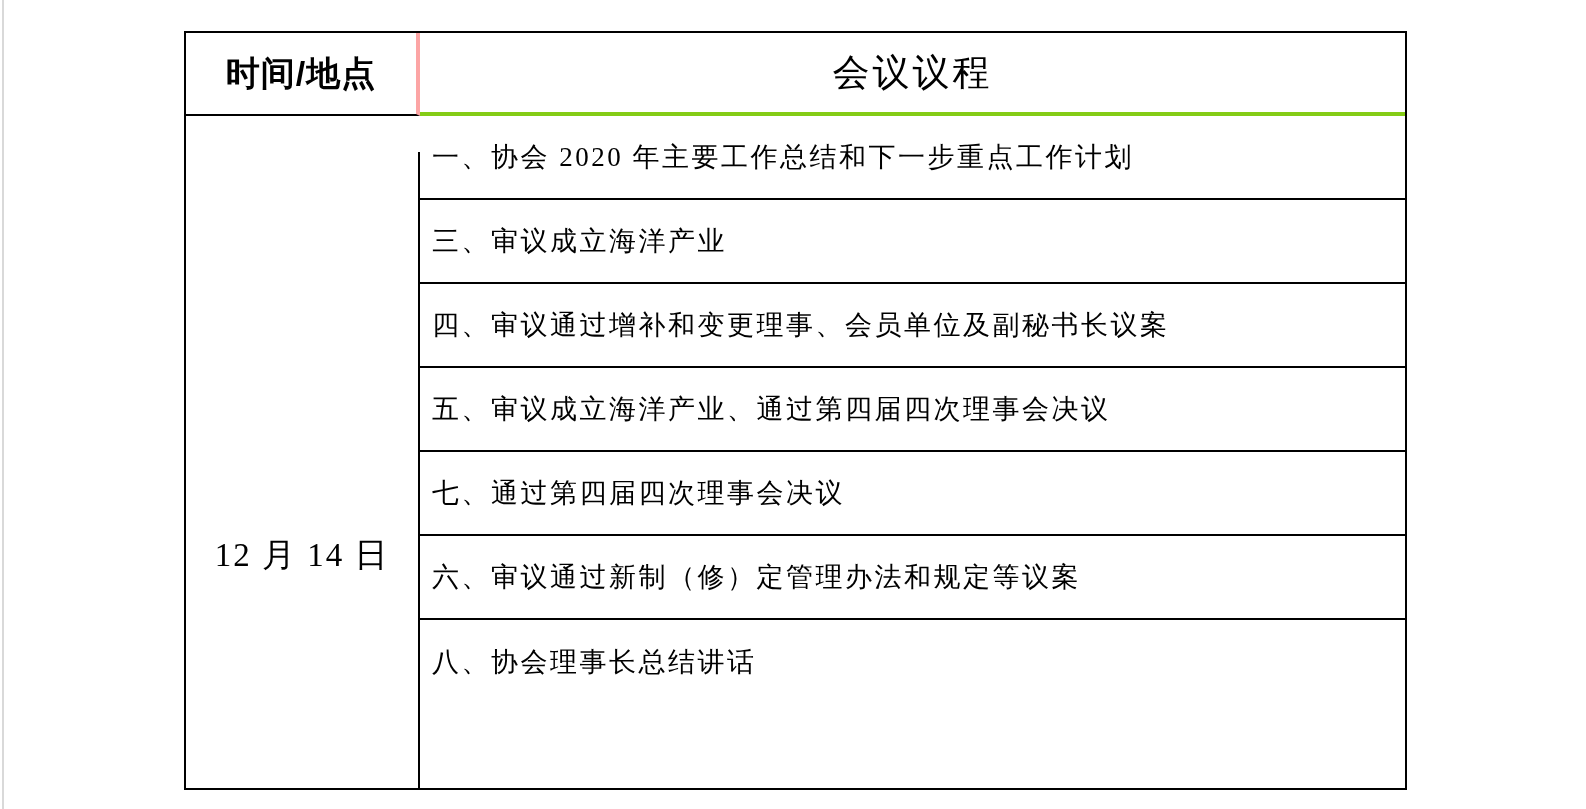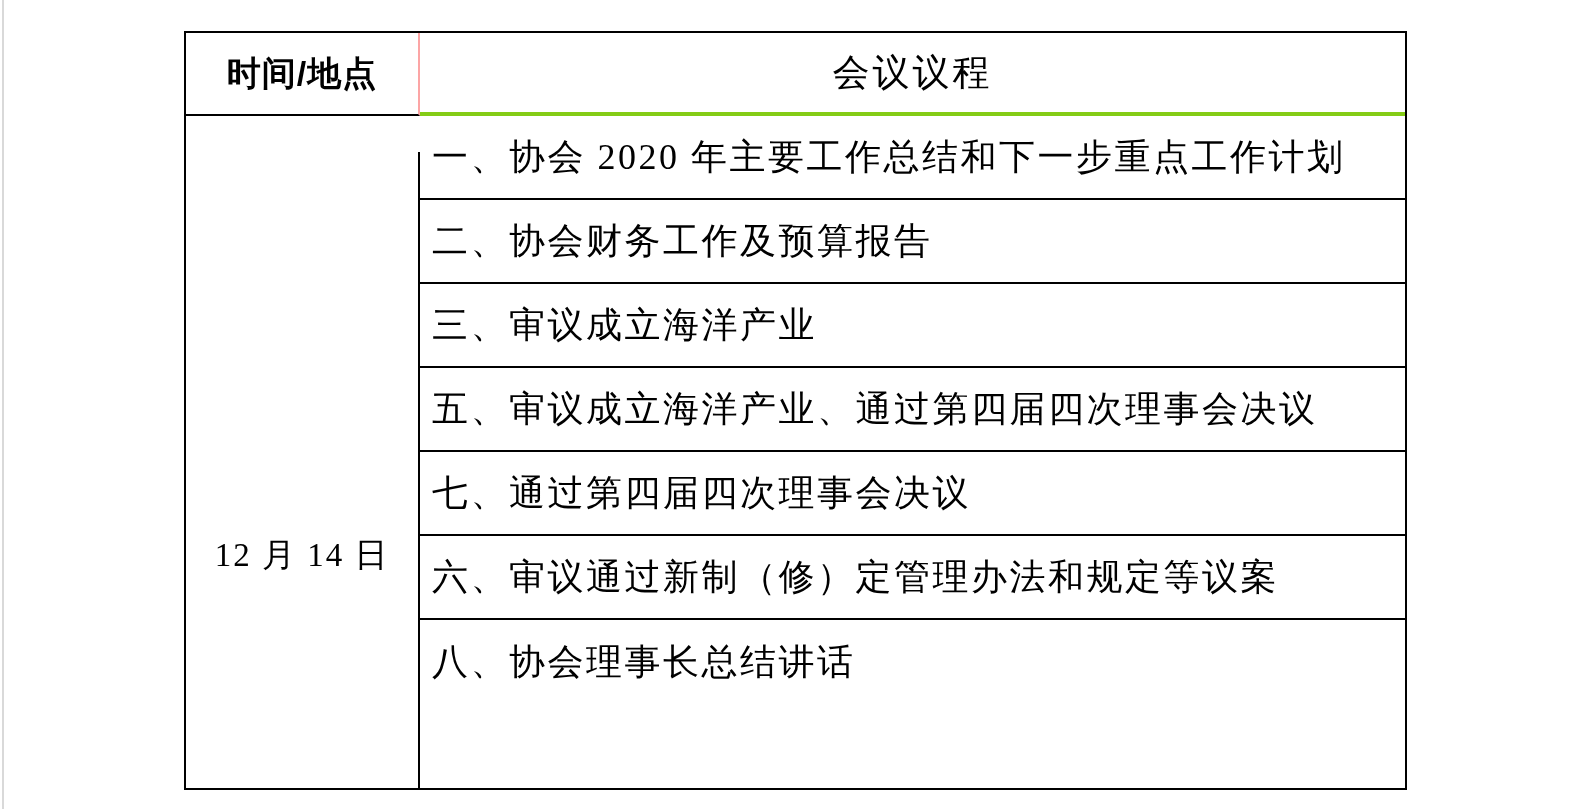--- a/index.html
+++ b/index.html
@@ -33,21 +33,21 @@
     display: grid;
     grid-template-columns: 234px 1fr;
     grid-template-rows: 83px repeat(8, 1fr);
   }
   .cell {
     overflow: hidden;
   }
   .hdr-left {
     grid-column: 1;
     grid-row: 1;
-    border-right: 2px solid #fca5a5;
+    border-right: 4px solid #fca5a5;
     border-bottom: 2px solid #000000;
     display: flex;
     align-items: center;
     justify-content: center;
     font-family: "Liberation Sans", "DejaVu Sans", sans-serif;
     font-weight: bold;
     font-size: 34px;
     letter-spacing: 1px;
   }
   .hdr-right {
@@ -76,21 +76,21 @@
   .schedule-line {
     line-height: 78px;
     white-space: nowrap;
   }
   .agenda-row {
     grid-column: 2;
     border-bottom: 2px solid #000000;
     display: flex;
     align-items: center;
     padding-left: 12px;
-    font-size: 36px;
+    font-size: 27px;
     letter-spacing: 2.5px;
     white-space: nowrap;
   }
   .agenda-row.last {
     border-bottom: none;
   }
 </style>
 </head>
 <body>
 
@@ -108,24 +108,24 @@
     </div>
 
     <div class="cell schedule-cell">
       <div class="schedule-line">12 月 14 日</div>
     </div>
 
     <div class="cell agenda-row">
       <span>一、协会 2020 年主要工作总结和下一步重点工作计划</span>
     </div>
     <div class="cell agenda-row">
-      <span>二、协会财务工作及预算报告</span>
+      <span>三、审议成立海洋产业</span>
     </div>
     <div class="cell agenda-row">
-      <span>三、审议成立海洋产业</span>
+      <span>四、审议通过增补和变更理事、会员单位及副秘书长议案</span>
     </div>
     <div class="cell agenda-row">
       <span>五、审议成立海洋产业、通过第四届四次理事会决议</span>
     </div>
     <div class="cell agenda-row">
       <span>七、通过第四届四次理事会决议</span>
     </div>
     <div class="cell agenda-row">
       <span>六、审议通过新制（修）定管理办法和规定等议案</span>
     </div>

